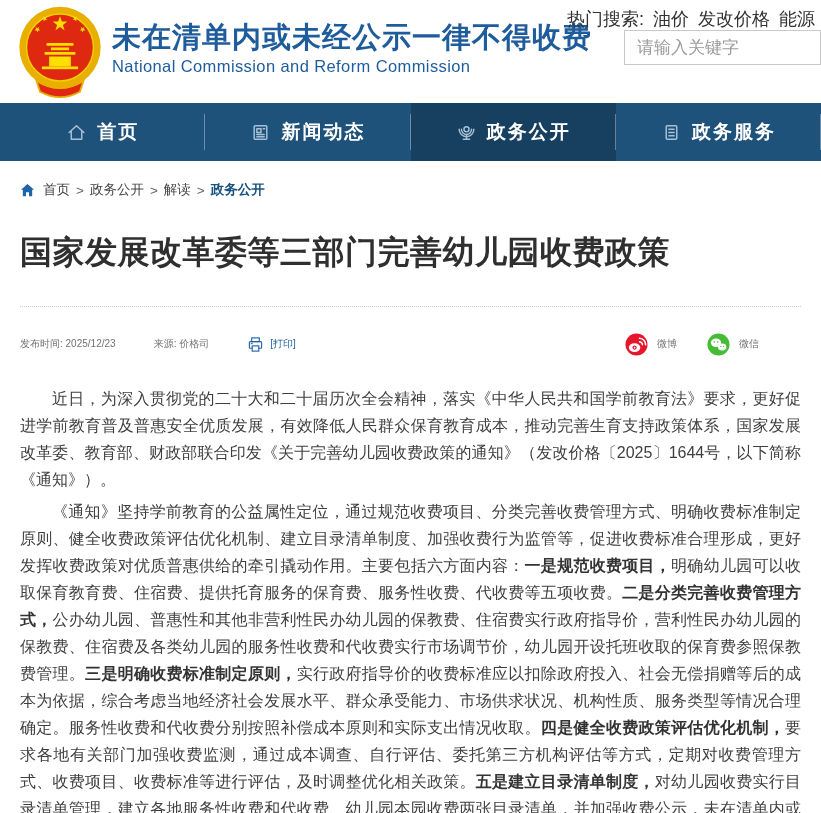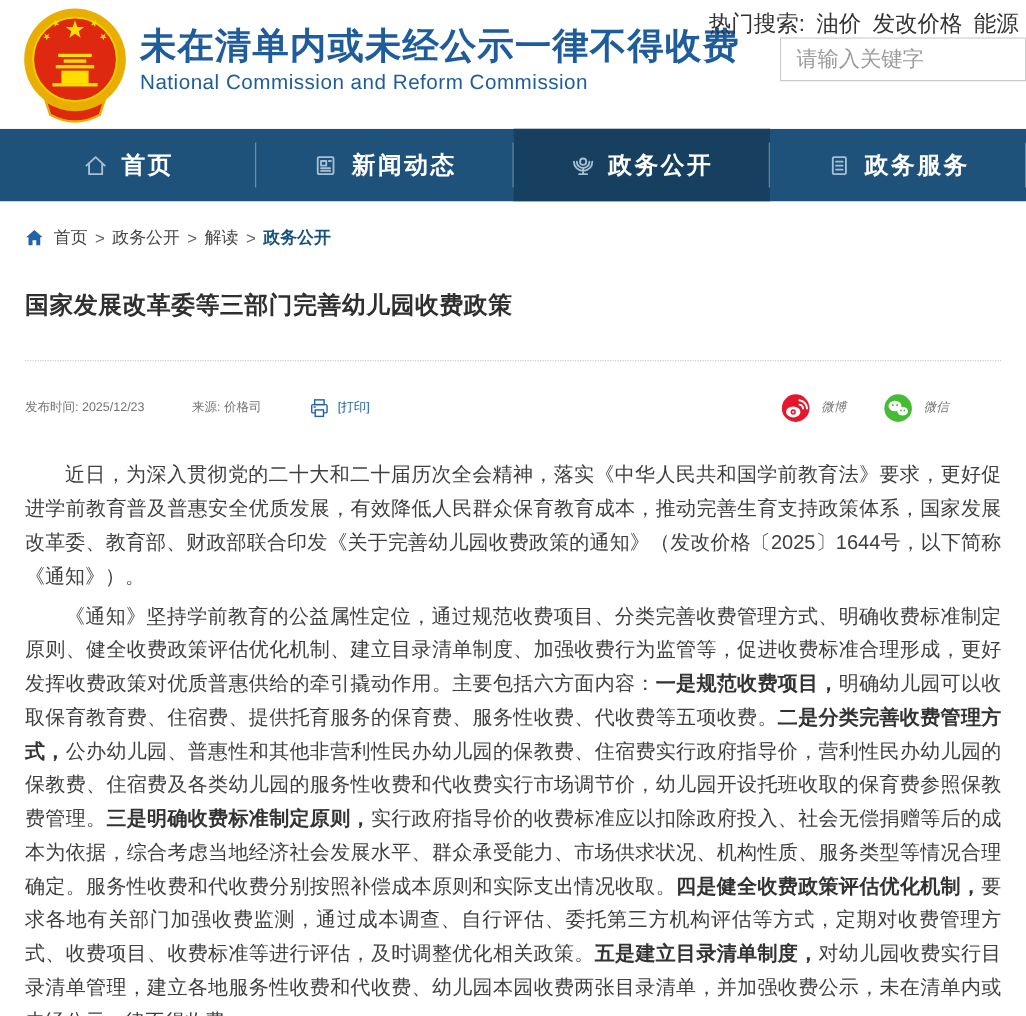--- a/index.html
+++ b/index.html
@@ -39,30 +39,30 @@
 
   
   .breadcrumb { margin:20px 20px 0; font-size:13.5px; color:#444;
                 display:flex; align-items:center; gap:6px; }
   .crumb { color:#444; cursor:pointer; }
   .crumb-sep { color:#666; }
   .crumb-current { color:#17527f; font-weight:bold; }
   .home-glyph { width:15px; height:15px; margin-right:2px; }
 
   
-  .article-title { margin:32px 20px 0; font-size:19px; font-weight:bold; color:#2f2f2f;
+  .article-title { margin:32px 20px 0; font-size:32px; font-weight:bold; color:#2f2f2f;
                    letter-spacing:0.5px; }
   .dotted-divider { margin:31px 20px 0; border-top:1px dotted #cfcfcf; height:0; }
   .meta-row { margin:24px 20px 0; display:flex; align-items:center;
               font-size:10px; color:#737373; height:26px; }
   .meta-item { margin-right:38px; white-space:nowrap; }
   .print-link { display:flex; align-items:center; gap:6px; color:#1d5fa0;
                 cursor:pointer; white-space:nowrap; }
   .print-icon { width:17px; height:17px; }
-  .share-group { margin-left:auto; margin-right:42px; display:flex; align-items:flex-end; gap:12px;font-style:italic; }
+  .share-group { margin-left:auto; margin-right:42px; display:flex; align-items:flex-end; gap:12px; }
   .share-item { display:flex; align-items:center; gap:9px; cursor:pointer; color:#737373; }
   .share-item + .share-item { margin-left:18px; }
   .share-icon { width:23px; height:23px; }
 
   .article-body { margin:28px 20px 0; font-size:16px; line-height:27px; color:#3f3f3f;
                   text-align:justify; }
   .article-body p { margin:0 0 5px; text-indent:2em; }
   .article-body .bold { font-weight:bold; color:#333; }
 </style>
 </head>

